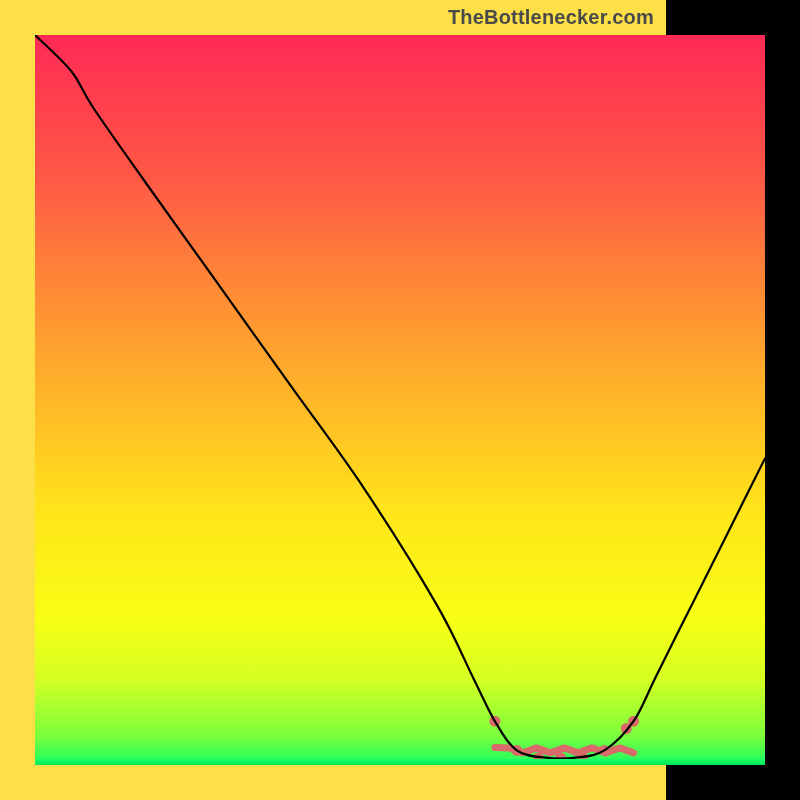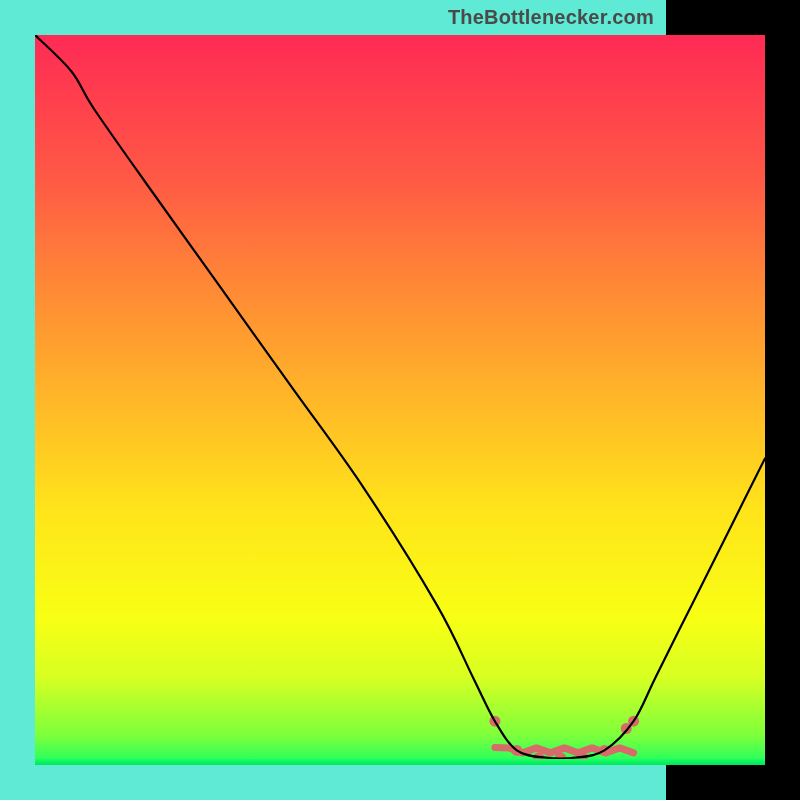--- a/index.html
+++ b/index.html
@@ -7,21 +7,21 @@
     padding: 0;
     width: 800px;
     height: 800px;
     background: #000;
     overflow: hidden;
   }
   .frame {
     position: absolute;
     top: 0; left: 0;
     width: 666px; height: 800px;
-    background: #5eead4;
+    background: #fde047;
   }
   .attribution {
     position: absolute;
     top: 6px;
     right: 12px;
     font-family: Arial, Helvetica, sans-serif;
     font-size: 20px;
     font-weight: bold;
     color: #4a4a4a;
     letter-spacing: 0.2px;

